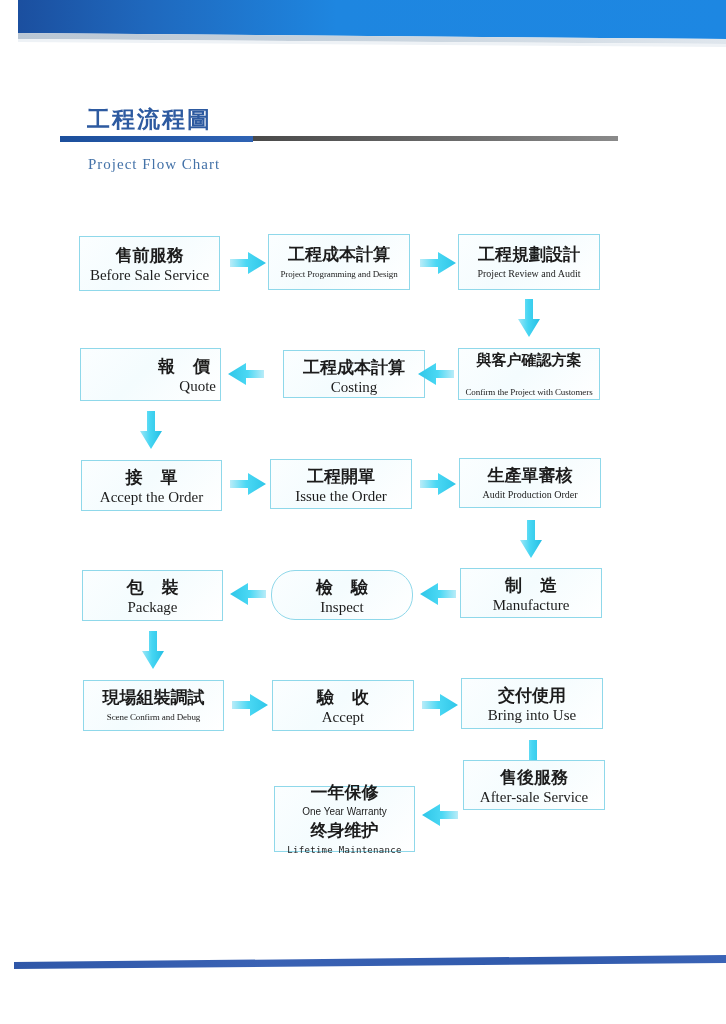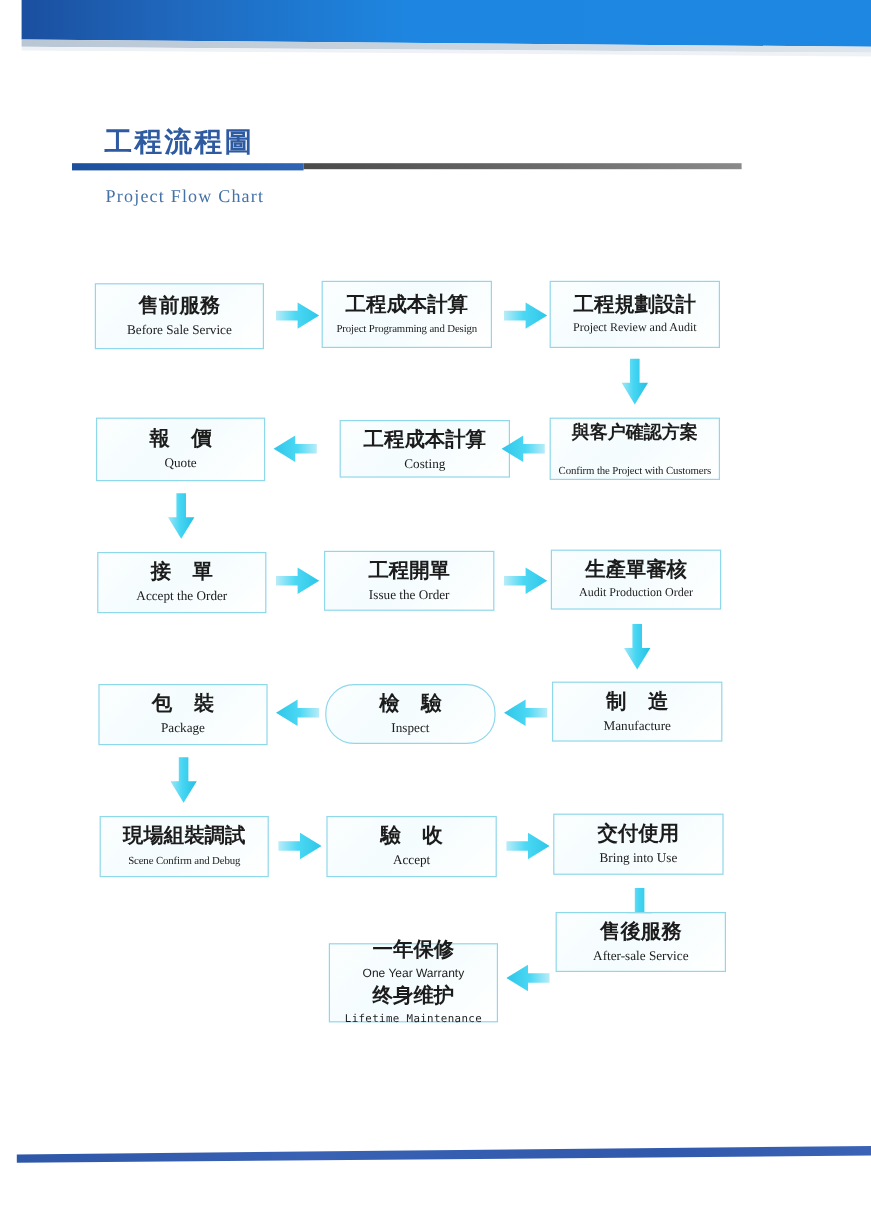--- a/index.html
+++ b/index.html
@@ -89,21 +89,21 @@
     font-family: "DejaVu Sans", sans-serif;
     font-weight: bold;
     font-size: 17px;
     color: #1c1c1c;
     line-height: 21px;
     white-space: nowrap;
   }
   .node .cn.sp { letter-spacing: 6px; text-indent: 6px; }
   .node .en {
     font-family: "Liberation Serif", serif;
-    font-size: 11px;
+    font-size: 15px;
     color: #1c1c1c;
     line-height: 14px;
     margin-top: 2px;
     white-space: nowrap;
   }
   .node .en.tight { font-size: 9px; letter-spacing: -0.1px; }
   .node .en.small { font-size: 10px; }
   .node .cn.sm { font-size: 15px; }
   .node .en.mono {
     font-family: "DejaVu Sans Mono", monospace;
@@ -207,21 +207,21 @@
         <linearGradient id="arrD" x1="0" y1="0" x2="1" y2="0">
           <stop offset="0" stop-color="#9fe7f7"></stop>
           <stop offset="0.45" stop-color="#46d6f3"></stop>
           <stop offset="1" stop-color="#25bfe4"></stop>
         </linearGradient>
       </defs>
       <path d="M9,2 L17,2 L17,22 L24,22 L13,40 L2,22 L9,22 Z" fill="url(#arrD)"></path>
     </svg>
   </div>
 
-  <div class="node" style="left:80px; top:348px; width:141px; height:53px;">
+  <div class="node" style="left:80px; top:348px; width:141px; height:53px;align-items:flex-end;">
     <div class="cn sp">報 價</div>
     <div class="en">Quote</div>
   </div>
 
   <div class="arrow" style="left:226px; top:361px;">
     <svg width="40" height="26" viewBox="0 0 40 26">
       <defs>
         <linearGradient id="arrL" x1="1" y1="0" x2="0" y2="0">
           <stop offset="0" stop-color="#b9ecf8"></stop>
           <stop offset="0.45" stop-color="#4bd8f4"></stop>

